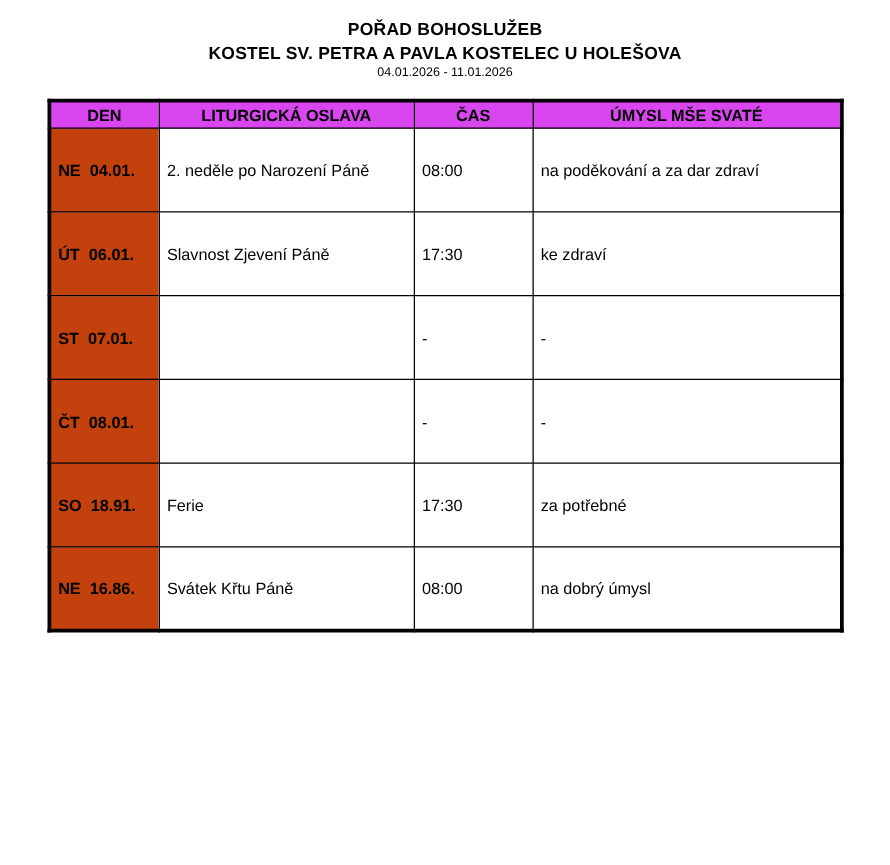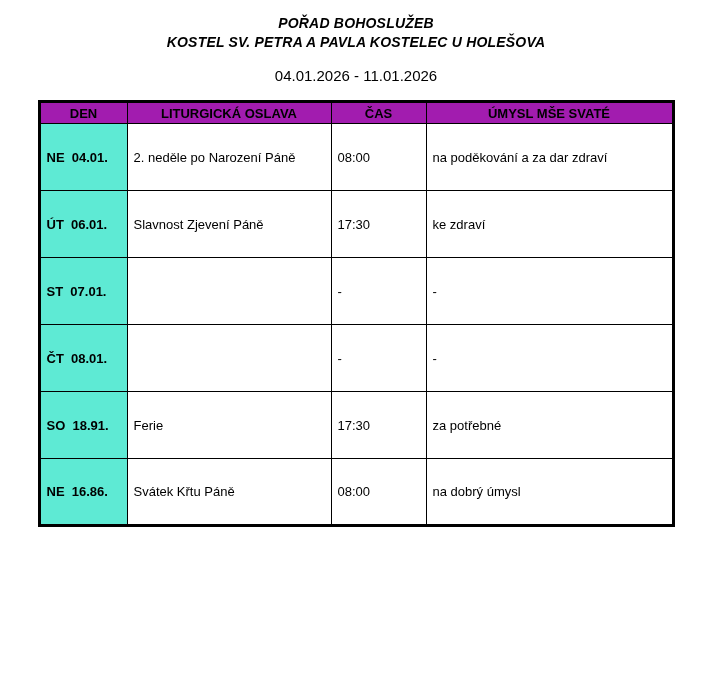--- a/index.html
+++ b/index.html
@@ -22,53 +22,52 @@
   }
   .title-block {
     text-align: center;
     line-height: 1.35;
     margin-bottom: 14px;
   }
   .title-line1, .title-line2 {
     font-size: 14px;
     font-weight: bold;
     letter-spacing: 0.2px;
-    font-style: italic;
   }
   .title-line3 {
-    font-size: 15px;
+    font-size: 10px;
     font-weight: normal;
-    margin-top: 14px;
+    margin-top: 0;
   }
   table.schedule {
     border-collapse: collapse;
     width: 634px;
     margin: 0 auto;
     table-layout: fixed;
     border: 3px solid #000000;
   }
   table.schedule th,
   table.schedule td {
     border: 1px solid #000000;
     font-size: 13px;
     box-sizing: border-box;
     padding: 2px 6px;
   }
   table.schedule th {
-    background: #a21caf;
+    background: #d946ef;
     font-weight: bold;
     height: 22px;
     text-align: center;
   }
   col.col-den    { width: 88px;  }
   col.col-oslava { width: 204px; }
   col.col-cas    { width: 95px;  }
   col.col-umysl  { width: 247px; }
   td.day-cell {
-    background: #5eead4;
+    background: #c2410c;
     font-weight: bold;
     text-align: left;
     padding-left: 8px;
     white-space: pre;
   }
   td.data-cell {
     background: #ffffff;
   }
   tr.schedule-row td {
     height: 67px;

